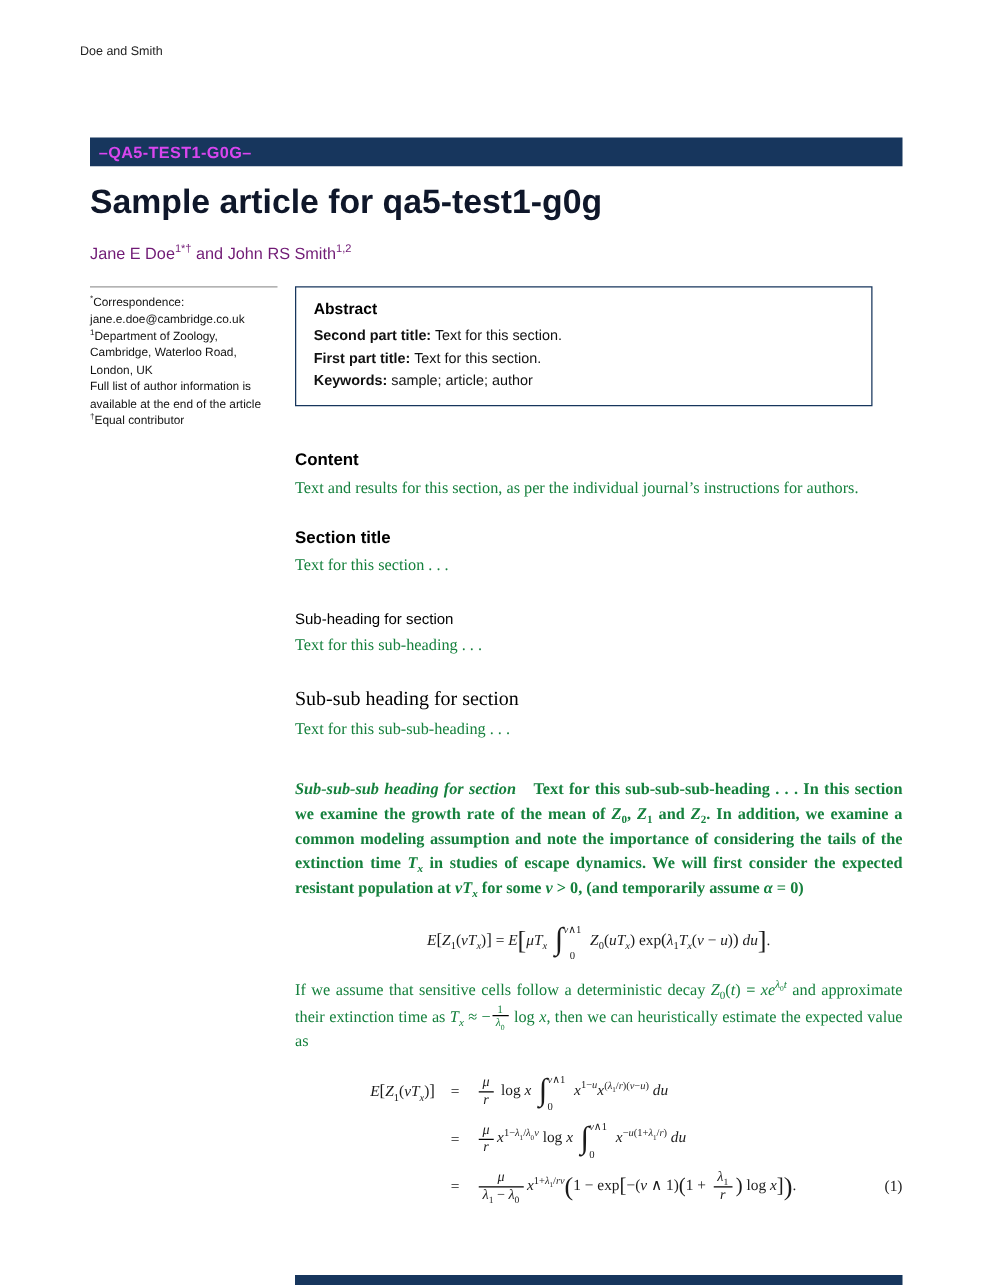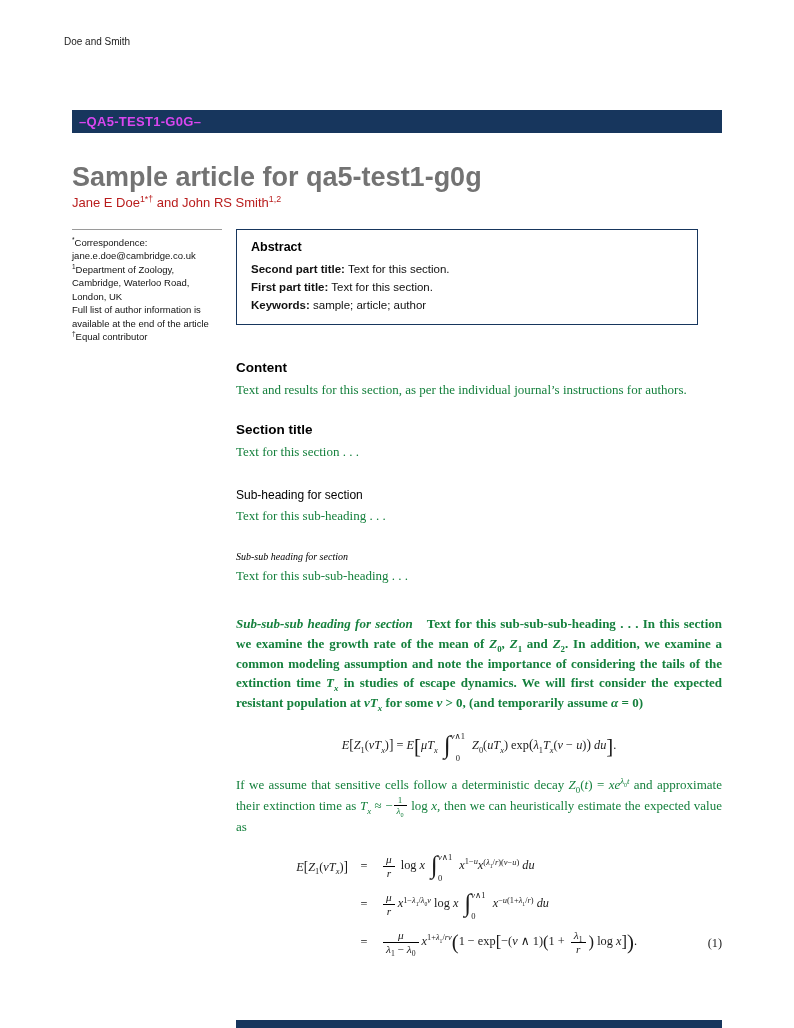--- a/index.html
+++ b/index.html
@@ -15,25 +15,25 @@
     font-family:"Liberation Sans","DejaVu Sans",sans-serif; font-size:10px; color:#222;
   }
   .banner {
     position:absolute; top:110px; left:72px; width:650px; height:23px;
     background:var(--accent); color:#d946ef;
     font-family:"Liberation Sans","DejaVu Sans",sans-serif; font-weight:bold; font-size:13px;
     display:flex; align-items:center; padding-left:7px; letter-spacing:0.3px;
   }
   .title {
     position:absolute; top:146px; left:72px; width:650px;
-    font-family:"Liberation Sans","DejaVu Sans",sans-serif; font-weight:600; font-size:27px; color:#737373;margin-top:16px;
+    font-family:"Liberation Sans","DejaVu Sans",sans-serif; font-weight:600; font-size:27px; color:#0f172a;
   }
   .authors {
     position:absolute; top:195px; left:72px; width:650px;
-    font-family:"Liberation Sans","DejaVu Sans",sans-serif; font-size:13px; color:#b91c1c;
+    font-family:"Liberation Sans","DejaVu Sans",sans-serif; font-size:13px; color:#701a75;
   }
   .sidebar {
     position:absolute; top:229px; left:72px; width:152px;
     font-family:"Liberation Sans","DejaVu Sans",sans-serif; font-size:9.5px; line-height:1.42; color:#111;
   }
   .side-rule { border:none; border-top:1px solid #9a9a9a; margin:0 0 6px 0; width:150px; }
   .side-line { white-space:nowrap; }
   .abstract-box {
     position:absolute; top:229px; left:236px; width:462px;
     border:1px solid var(--accent); padding:10px 14px 13px 14px;
@@ -47,21 +47,21 @@
   }
   h2.sec {
     font-family:"Liberation Sans","DejaVu Sans",sans-serif; font-size:13.5px; font-weight:bold;
     color:#000; margin:0 0 5px 0;
   }
   h2.sec.later { margin-top:22px; }
   .subhead {
     font-family:"Liberation Sans","DejaVu Sans",sans-serif; font-size:12px; font-weight:normal;
     color:#000; margin:26px 0 4px 0;
   }
-  .subsubhead { font-style:italic; font-size:10px; margin:26px 0 4px 0; color:#000; }
+  .subsubhead { font-size:16px; margin:26px 0 4px 0; color:#000; }
   p.body-text { font-size:13px; line-height:1.52; text-align:justify; color:#15803d; }
   p.runin { margin-top:28px;font-weight:bold; }
   .runin-head { margin-right:14px; }
   sub, sup { font-size:0.68em; line-height:0; }
   
   .eq1 { margin:18px 0 14px 0; text-align:center; font-size:12.3px; }
   .eqn2 { margin:12px 0 0 0; font-size:12.3px; }
   .eq-row {
     position:relative; display:grid; grid-template-columns:112px 32px 1fr;
     align-items:center; min-height:36px; margin:2px 0;

